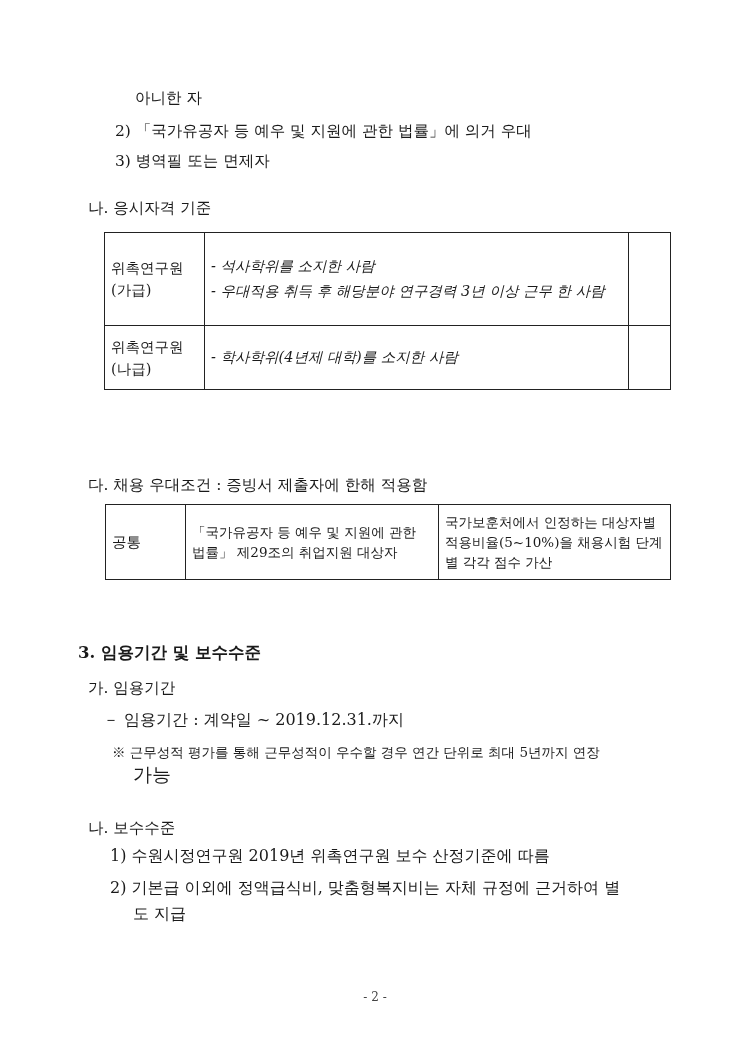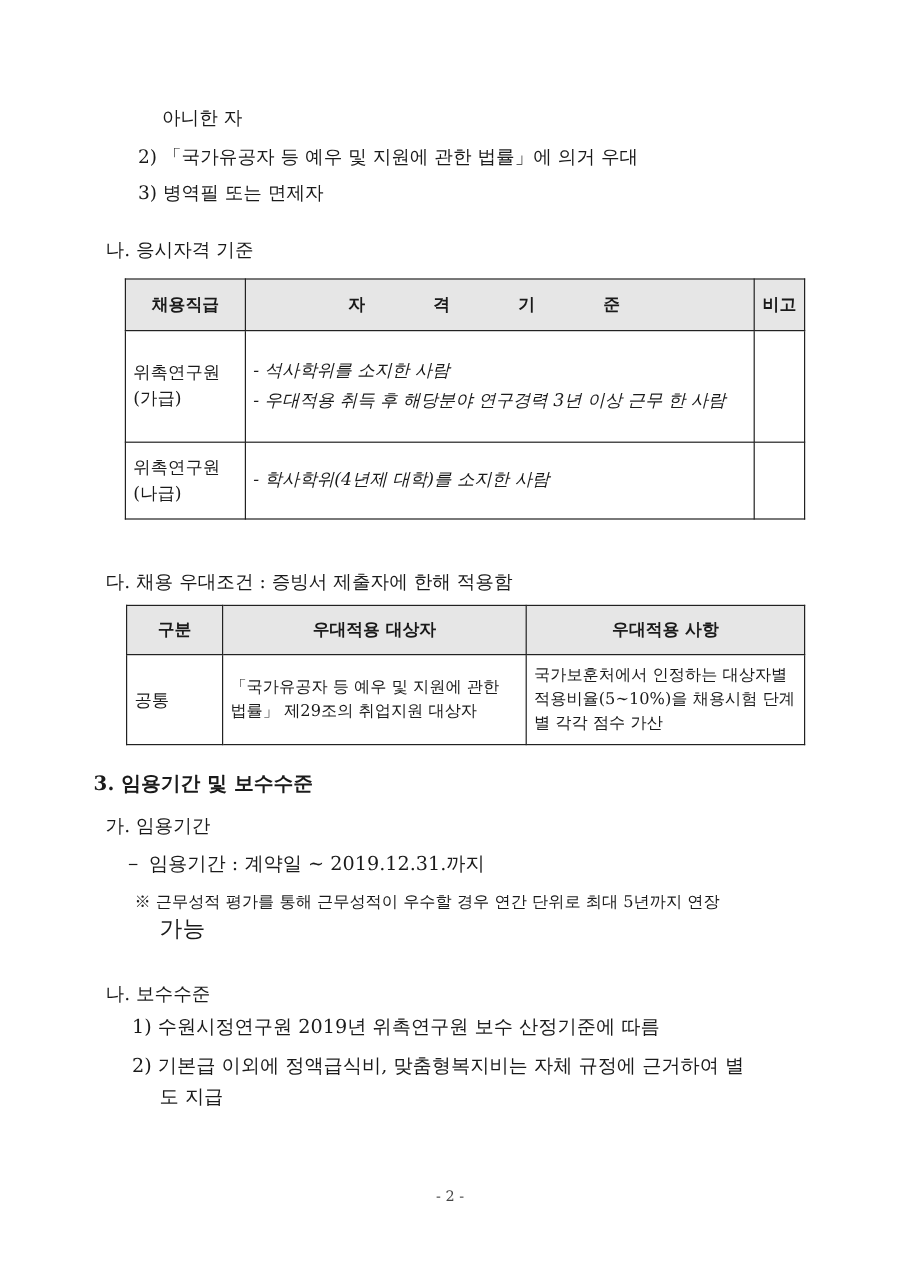--- a/index.html
+++ b/index.html
@@ -36,25 +36,20 @@
 
 <div class="line" style="left:88px; top:198px;">나. 응시자격 기준</div>
 
 <table class="grid" style="left:104px; top:232px; width:566px;">
   <colgroup>
       <col style="width:100px">
       <col style="width:424px">
       <col style="width:42px">
     </colgroup>
   <tbody>
-      <tr style="height:43px;">
-    <th>채용직급</th>
-    <th><span class="spaced">자 격 기 준</span></th>
-    <th style="padding:0 2px;">비고</th>
-  </tr>
   <tr style="height:93px;">
     <td class="center" style="line-height:22px;">
       <div>위촉연구원</div>
       <div>(가급)</div>
     </td>
     <td class="crit">
       <div>- 석사학위를 소지한 사람</div>
       <div style="white-space:normal;">- 우대적용 취득 후 해당분야 연구경력 3년 이상 근무 한 사람</div>
     </td>
     <td></td>
@@ -74,25 +69,20 @@
 
 <div class="line" style="left:88px; top:475px;">다. 채용 우대조건 : 증빙서 제출자에 한해 적용함</div>
 
 <table class="grid" style="left:105px; top:504px; width:565px;">
   <colgroup>
       <col style="width:80px">
       <col style="width:253px">
       <col style="width:232px">
     </colgroup>
   <tbody>
-      <tr style="height:41px;">
-    <th>구분</th>
-    <th>우대적용 대상자</th>
-    <th>우대적용 사항</th>
-  </tr>
   <tr style="height:75px;">
     <td class="center">공통</td>
     <td class="pref-cell" style="font-size:13.5px;">「국가유공자 등 예우 및 지원에 관한 법률」 제29조의 취업지원 대상자</td>
     <td class="pref-cell" style="font-size:13.5px;">국가보훈처에서 인정하는 대상자별 적용비율(5~10%)을 채용시험 단계별 각각 점수 가산</td>
   </tr>
 </tbody>
   </table>
 
 <div class="line h-sec" style="left:78px; top:643px;">3. 임용기간 및 보수수준</div>
 <div class="line" style="left:88px; top:678px;">가. 임용기간</div>

